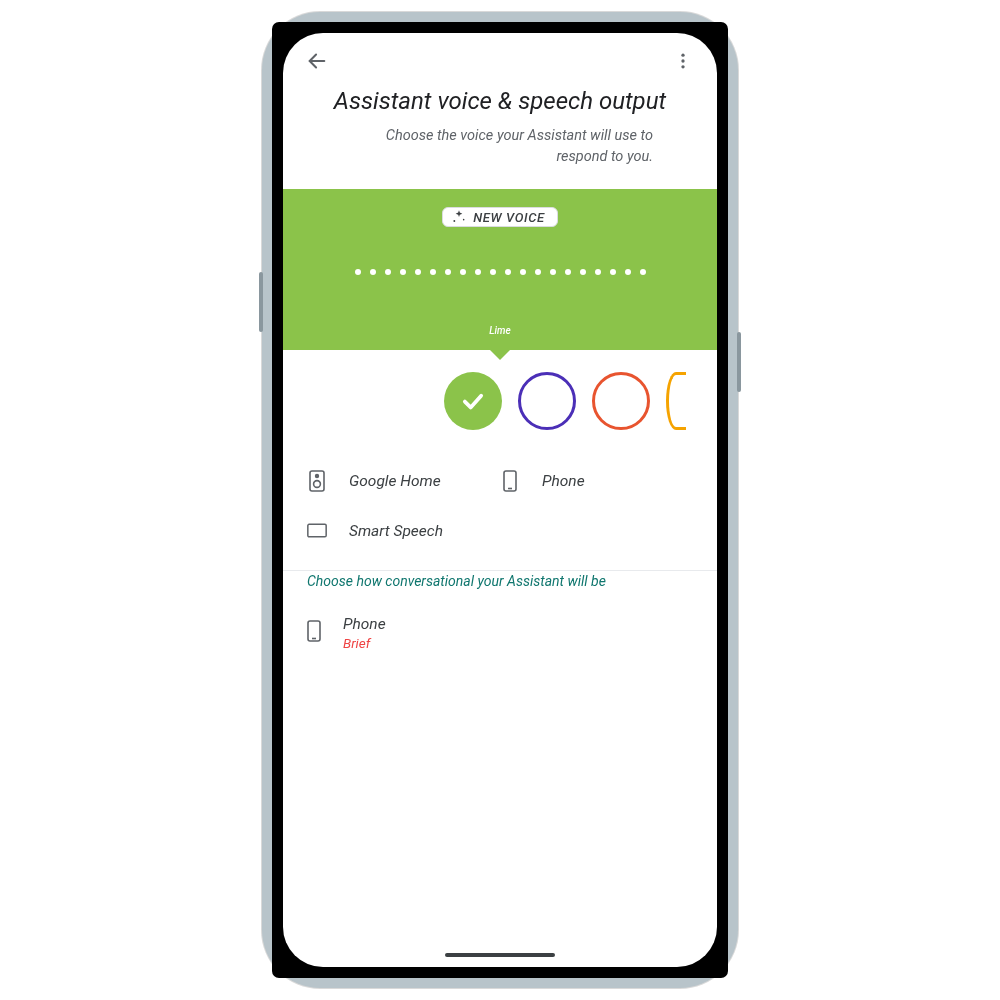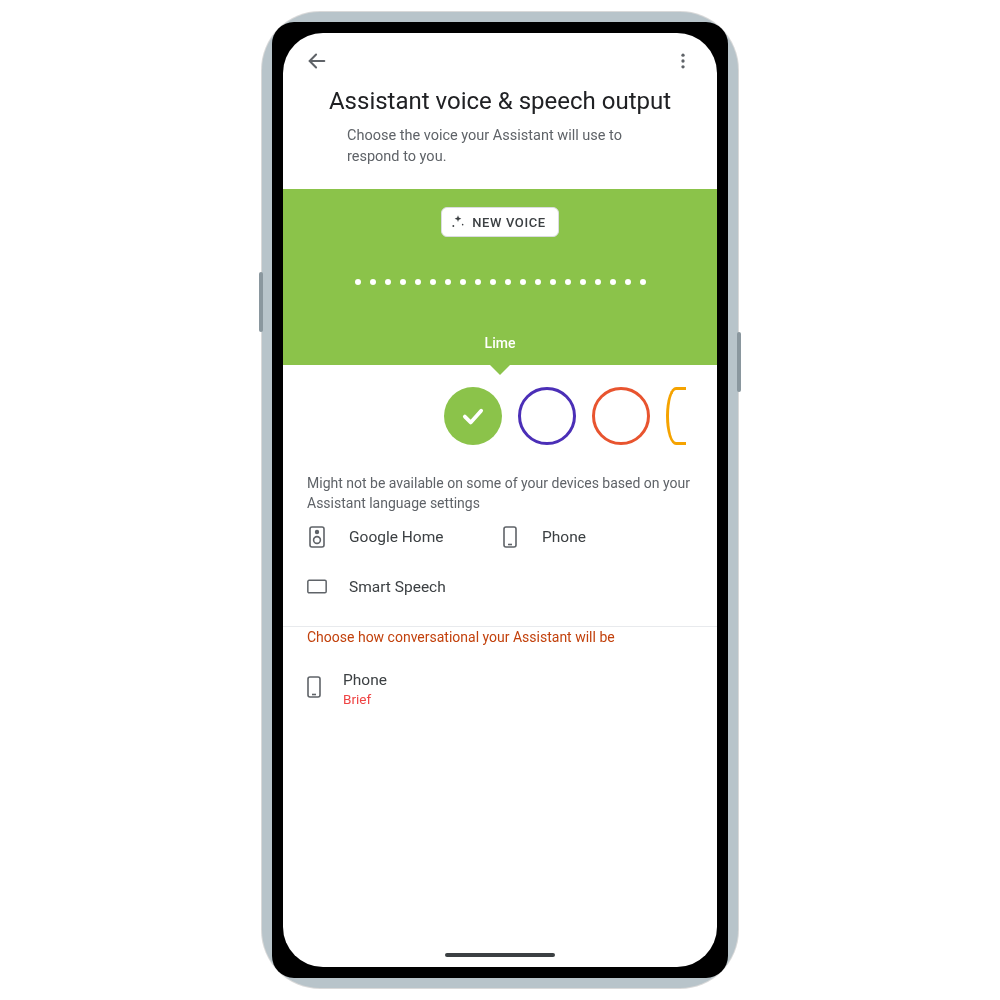--- a/index.html
+++ b/index.html
@@ -20,22 +20,23 @@
     height: 976px;
     background: #b8c4ca;
     border-radius: 58px;
     padding: 10px;
     box-shadow: 0 0 0 1px rgba(0,0,0,.15);
     position: relative;
   }
   .phone-inner {
     width: 100%; height: 100%;
     background: #000;
-    border-radius: 22px;
+    border-radius: 7px;
     padding: 11px;
+    font-style: italic;
   }
   .screen {
     width: 100%; height: 100%;
     background: #fff;
     border-radius: 40px;
     overflow: hidden;
     position: relative;
     display: flex;
     flex-direction: column;
   }
@@ -79,60 +80,60 @@
     font-weight: 400;
     color: #202124;
     text-align: center;
     padding: 0 20px;
     margin-top: -2px;
     letter-spacing: 0;
   }
   .page-subtitle {
     font-size: 14.5px;
     color: #5f6368;
-    text-align: left;
+    text-align: right;
     padding: 10px 64px 22px;
     line-height: 1.45;
   }
 
   
   .voice-panel {
     background: var(--lime);
     display: flex;
     flex-direction: column;
     align-items: center;
     position: relative;
   }
   .chip {
     margin-top: 18px;
     background: #fff;
     border: 1px solid #dadce0;
     border-radius: 6px;
-    height: 30px;
+    height: 20px;
     padding: 0 12px 0 8px;
     display: flex; align-items: center;
     font-size: 13px;
     font-weight: 500;
     letter-spacing: .6px;
     color: #3c4043;
     gap: 6px;
   }
   .dots-row {
     display: flex;
     gap: 9px;
     margin-top: 42px;
   }
   .dot {
     width: 6px; height: 6px;
     background: #fff;
     border-radius: 50%;
   }
   .voice-name {
     color: #fff;
-    font-size: 14px;
+    font-size: 10px;
     font-weight: 500;
     margin-top: 50px;
     margin-bottom: 14px;
   }
   .carat {
     position: absolute;
     bottom: -10px;
     left: 50%;
     transform: translateX(-50%);
     width: 0; height: 0;
@@ -194,21 +195,21 @@
   }
 
   .section-title {
     font-size: 16px;
     font-weight: 500;
     color: #202124;
     padding: 22px 24px 6px;
   }
   .section-sub {
     font-size: 14px;
-    color: #c2410c;
+    color: #0f766e;
     padding: 2px 24px 0;
   }
   .output-item {
     display: flex;
     align-items: center;
     gap: 22px;
     padding: 26px 24px 0;
   }
   .output-item .txt .t1 { font-size: 15.5px; color: #3c4043; }
   .output-item .txt .t2 { font-size: 13.5px; color: #ef4444; margin-top: 2px; }
@@ -284,21 +285,20 @@
                 <polyline points="5 12.5 10 17.5 19 7.5"></polyline>
               </svg>
             </div>
             <div class="swatch ring" style="border-color: rgb(75, 47, 183);"></div>
             <div class="swatch ring" style="border-color: rgb(232, 84, 47);"></div>
             <div class="swatch ring partial" style="border-color: rgb(245, 163, 0);"></div>
           </div>
       </div>
 
       <div class="info">
-        <div class="note">Might not be available on some of your devices based on your Assistant language settings</div>
         <div class="device-grid" id="device-grid">
             <div class="device">
               <span class="ico">
                 <svg width="16" height="22" viewBox="0 0 16 22" fill="none" stroke="#5f6368" stroke-width="1.6">
                   <rect x="1" y="1" width="14" height="20" rx="2"></rect>
                   <circle cx="8" cy="6" r="1.4" fill="#5f6368"></circle>
                   <circle cx="8" cy="14" r="3.4"></circle>
                 </svg>
               </span>
               <span>Google Home</span>

